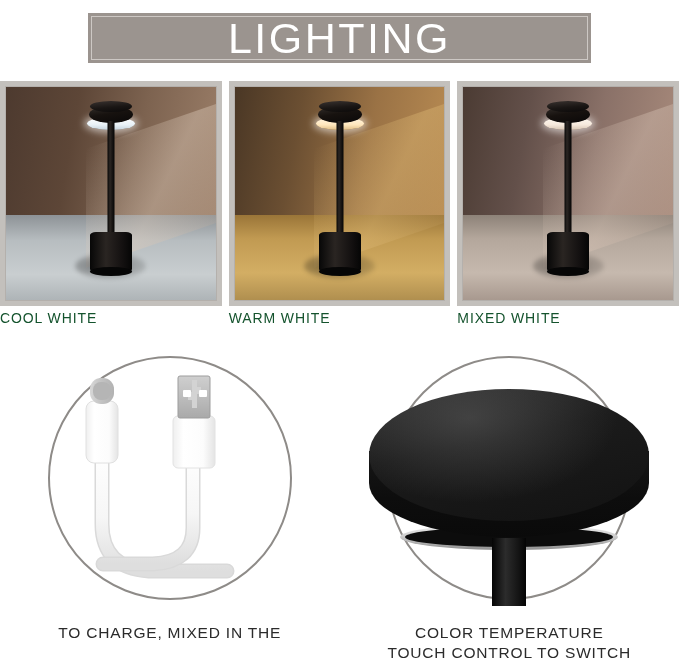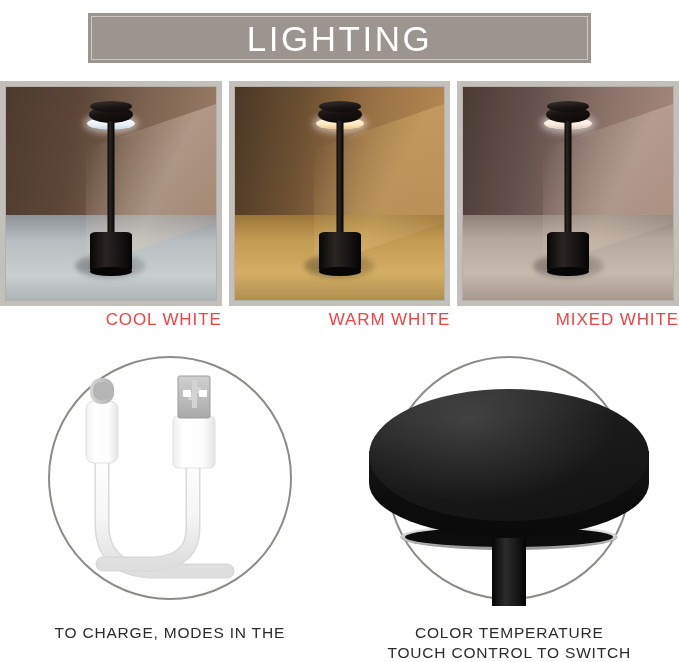--- a/index.html
+++ b/index.html
@@ -43,21 +43,21 @@
     letter-spacing: 2px;
     line-height: 1;
     white-space: nowrap;
     display: flex;
     align-items: baseline;
   }
   .title-part-a {
     font-family: "Liberation Sans", sans-serif;
     font-weight: 300;
     letter-spacing: 2.5px;
-    font-size: 35px;
+    font-size: 43px;
   }
   .title-part-b {
     font-family: "Liberation Serif", serif;
     font-size: 37px;
     letter-spacing: 1px;
     margin-left: 11px;
   }
 
   
   #panel-row {
@@ -231,24 +231,24 @@
   #mode-caption-row {
     position: absolute;
     left: 0;
     top: 310px;
     width: 679px;
     display: flex;
     gap: 7px;
   }
   .mode-caption {
     flex: 1 1 0;
-    text-align: right;
-    font-size: 17px;
+    text-align: left;
+    font-size: 14px;
     letter-spacing: .9px;
-    color: #ef4444;
+    color: #14532d;
     font-weight: 300;
   }
 
   
   #feature-row {
     position: absolute;
     left: 0;
     top: 352px;
     width: 679px;
     height: 270px;
@@ -511,21 +511,21 @@
         <div id="touch-disc-side">
           <div id="touch-edge-highlight"></div>
         </div>
         <div id="touch-disc"></div>
       </div>
     </div>
   </div>
 
   <div id="feature-caption-row">
     <div class="feature-caption">
-      <span>TO CHARGE, MODES IN THE</span>
+      <span>TO CHARGE, MIXED IN THE</span>
     </div>
     <div class="feature-caption">
       <span>COLOR TEMPERATURE</span>
       <span>TOUCH CONTROL TO SWITCH</span>
     </div>
   </div>
 
 </div>
 
 </body></html>

